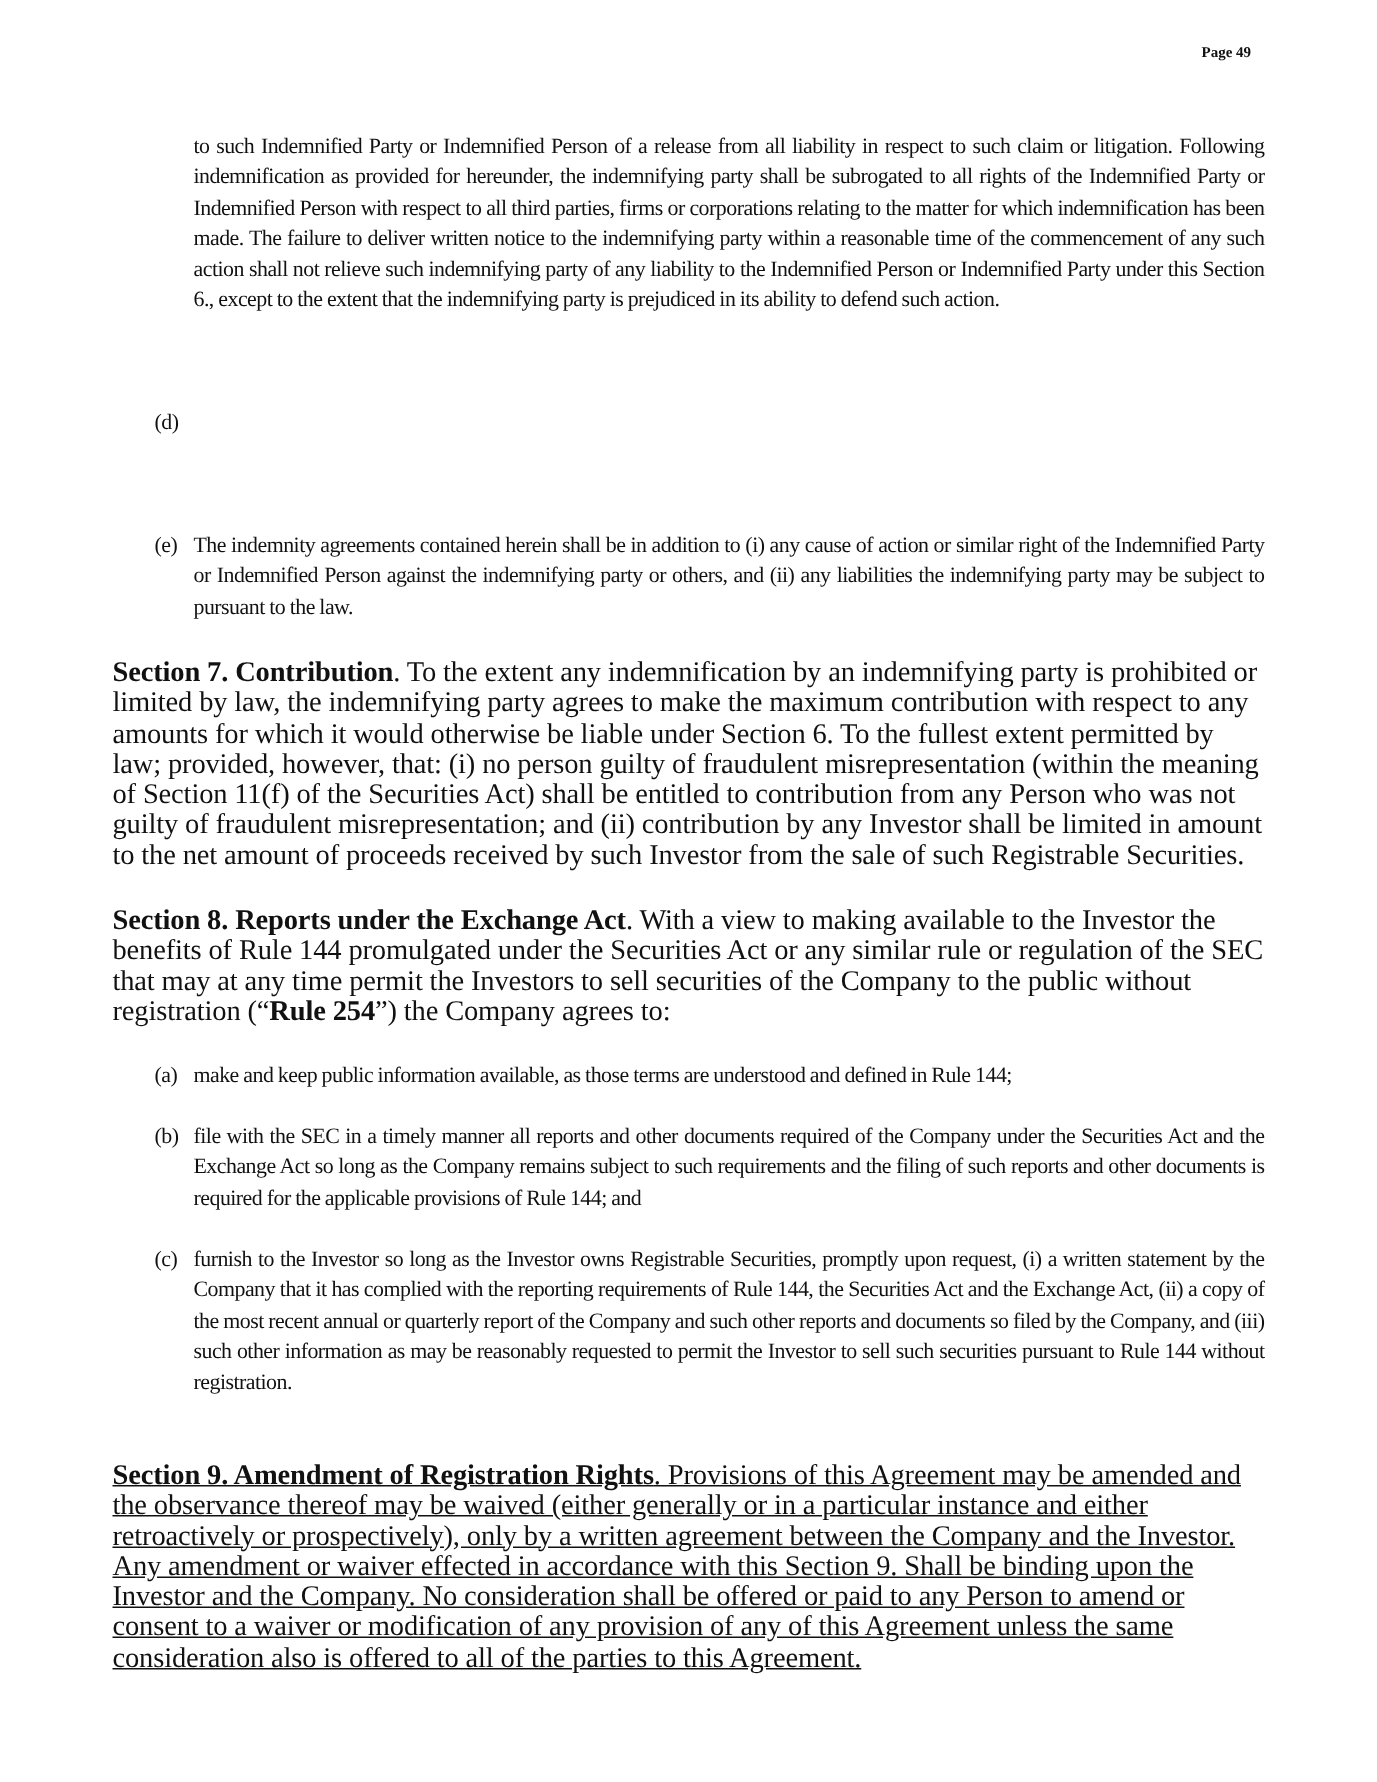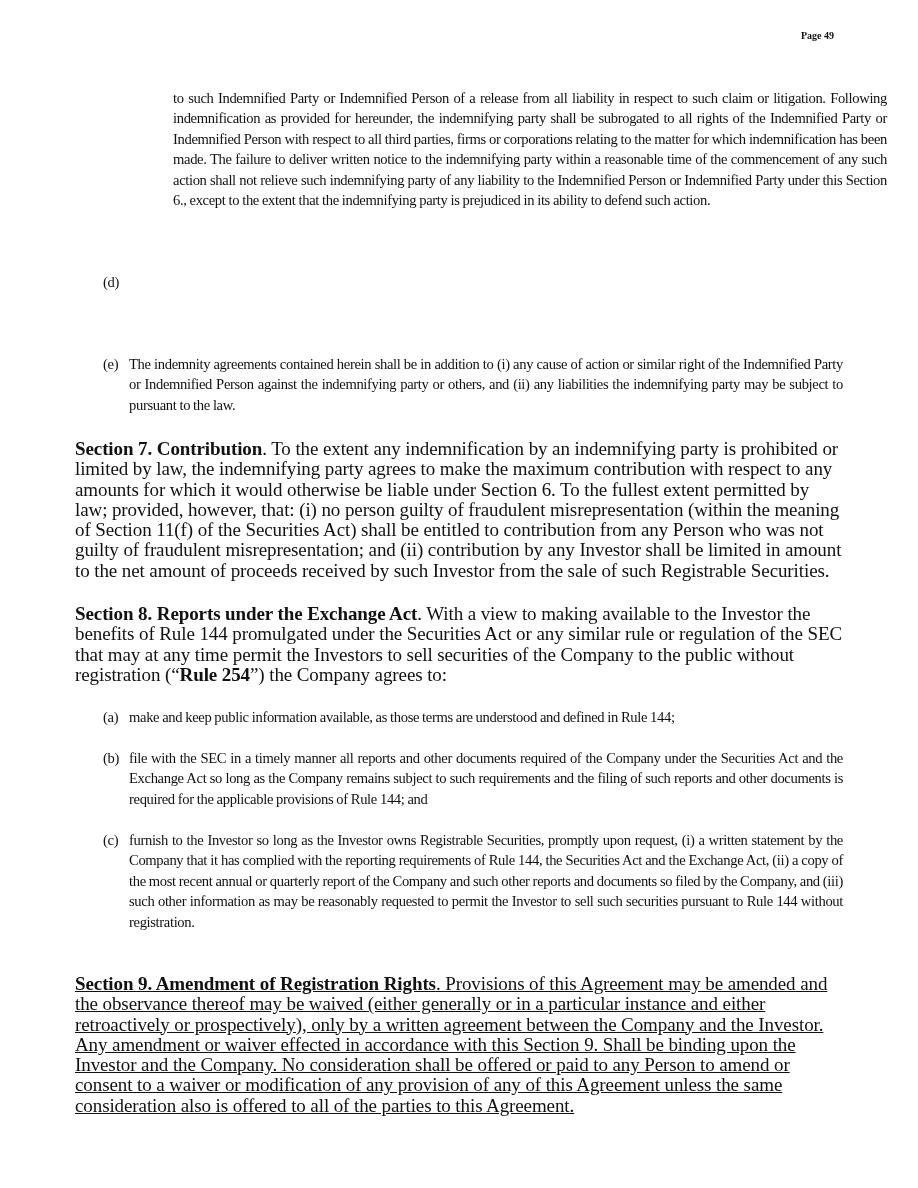--- a/index.html
+++ b/index.html
@@ -9,21 +9,21 @@
       font-family: "Liberation Serif", serif; font-weight: bold; font-size: 10px; margin-left: 20px;
     }
     .block {
       position: absolute;
       font-family: "Liberation Serif", serif;
       font-size: 14.6px; line-height: 20.4px;
       text-align: justify;
       letter-spacing: -0.35px;
       word-spacing: -0.3px;
     }
-    .cont { left: 129px; top: 88px; width: 714px; margin-left: 44px; }
+    .cont { left: 129px; top: 88px; width: 714px; }
     .item { left: 103px; width: 740px; padding-left: 26px; box-sizing: border-box; }
     .item .lbl { position: absolute; left: 0; top: 0; width: 26px; }
     .sec {
       left: 75px; width: 770px;
       font-size: 19px; line-height: 20.3px; text-align: left;
       letter-spacing: -0.1px; word-spacing: 0;
     }
     .sec b { font-weight: bold; }
     #d { top: 272px; }
     #e { top: 354px; }

